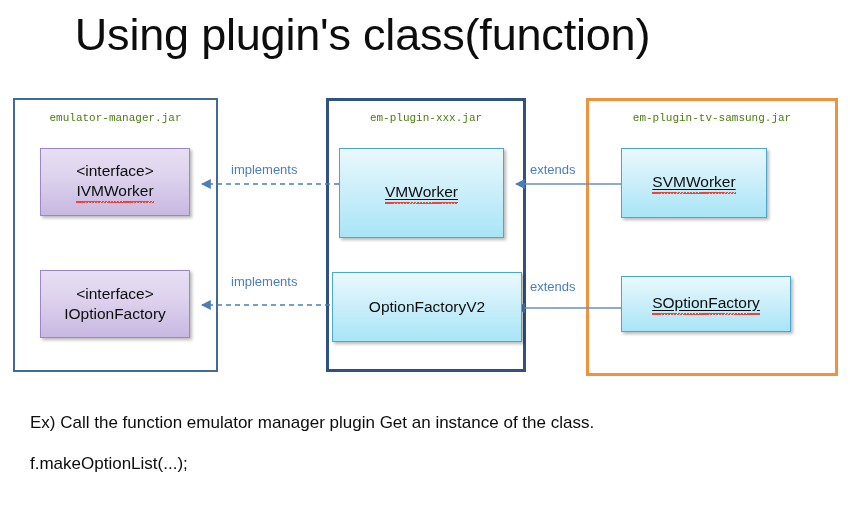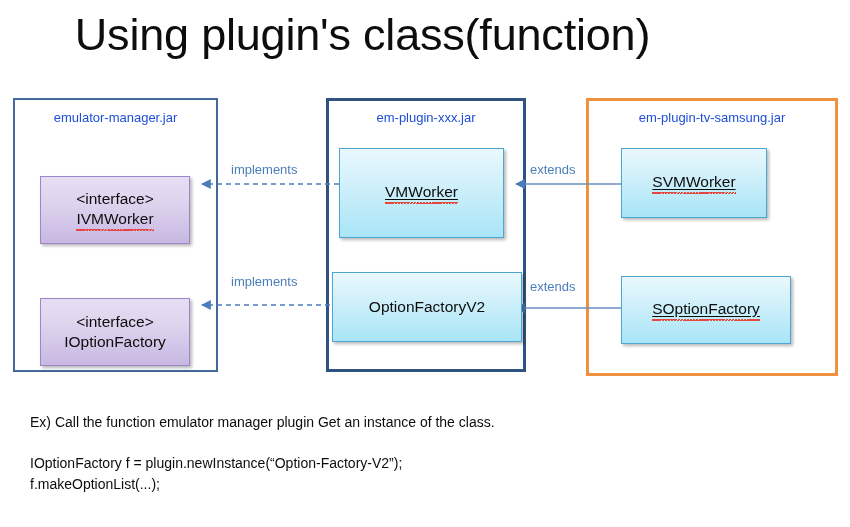--- a/index.html
+++ b/index.html
@@ -43,24 +43,25 @@
   .jar-container {
     position: absolute;
     background: transparent;
     box-sizing: border-box;
   }
   .jar-container > .jar-label {
     position: absolute;
     left: 0;
     width: 100%;
     text-align: center;
-    font-size: 13px;
+    font-size: 11px;
     line-height: 20px;
-    color: #1d4ed8;
-    white-space: nowrap;
+    color: #4d7c0f;
+    white-space: nowrap;
+    font-family: Liberation Mono, monospace;
   }
 
   #container-emulator-manager {
     left: 13px;
     top: 98px;
     width: 205px;
     height: 274px;
     border: 2px solid #43689c;
   }
   #container-emulator-manager > .jar-label { top: 8px; }
@@ -93,21 +94,20 @@
     justify-content: center;
     text-align: center;
     font-size: 15.5px;
     line-height: 20px;
     color: #0d0d0d;
     box-shadow: 2px 2px 3px rgba(0,0,0,0.28);
   }
   .class-box.interface {
     background: linear-gradient(to bottom, #e6dff3 0%, #ded3ee 40%, #c8b8e2 100%);
     border: 1px solid #9c86c8;
-    margin-top: 28px;
   }
   .class-box.concrete {
     background: linear-gradient(to bottom, #eaf8fd 0%, #cdeffa 45%, #a8e5f6 100%);
     border: 1px solid #4ca6cf;
   }
   .class-box .line1,
   .class-box .line2,
   .class-box .single {
     display: block;
   }
@@ -139,21 +139,21 @@
   .underline {
     text-decoration: underline;
     text-underline-offset: 2px;
   }
 
   #box-ivmworker  { left: 40px;  top: 148px; width: 150px; height: 68px; }
   #box-ioptionfactory { left: 40px; top: 270px; width: 150px; height: 68px; }
   #box-vmworker   { left: 339px; top: 148px; width: 165px; height: 90px; }
   #box-optionfactoryv2 { left: 332px; top: 272px; width: 190px; height: 70px; }
   #box-svmworker  { left: 621px; top: 148px; width: 146px; height: 70px; }
-  #box-soptionfactory { left: 621px; top: 276px; width: 170px; height: 68px; justify-content: center; }
+  #box-soptionfactory { left: 621px; top: 276px; width: 170px; height: 56px; justify-content: center; }
 
   
   #connectors {
     position: absolute;
     left: 0;
     top: 0;
     width: 850px;
     height: 400px;
     pointer-events: none;
   }
@@ -169,21 +169,21 @@
   #label-implements-2 { left: 231px; top: 274px; }
   #label-extends-1    { left: 530px; top: 162px; }
   #label-extends-2    { left: 530px; top: 279px; }
 
   
   #body-text {
     position: absolute;
     left: 30px;
     top: 412px;
     width: 800px;
-    font-size: 14px;
+    font-size: 17px;
     line-height: 21px;
     color: #0d0d0d;
   }
   #body-text .para {
     margin: 0 0 20px 0;
     white-space: nowrap;
   }
   #body-text .code-line {
     margin: 0;
     white-space: nowrap;
@@ -255,15 +255,14 @@
   </div>
 
   <div id="box-soptionfactory" class="class-box concrete">
     <span class="single squiggle underline">SOptionFactory</span>
   </div>
 
 </div>
 
 <div id="body-text">
   <p class="para">Ex) Call the function emulator manager plugin Get an instance of the class.</p>
-  <p class="code-line">IOptionFactory f = plugin.newInstance(“Option-Factory-V2”);</p>
   <p class="code-line">f.makeOptionList(...);</p>
 </div>
 
 </body></html>

